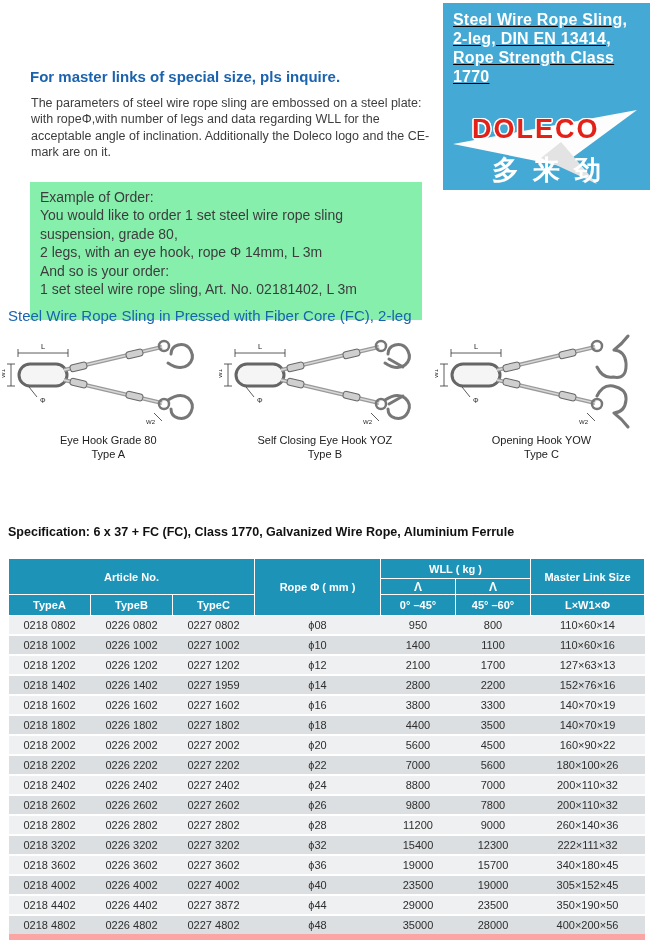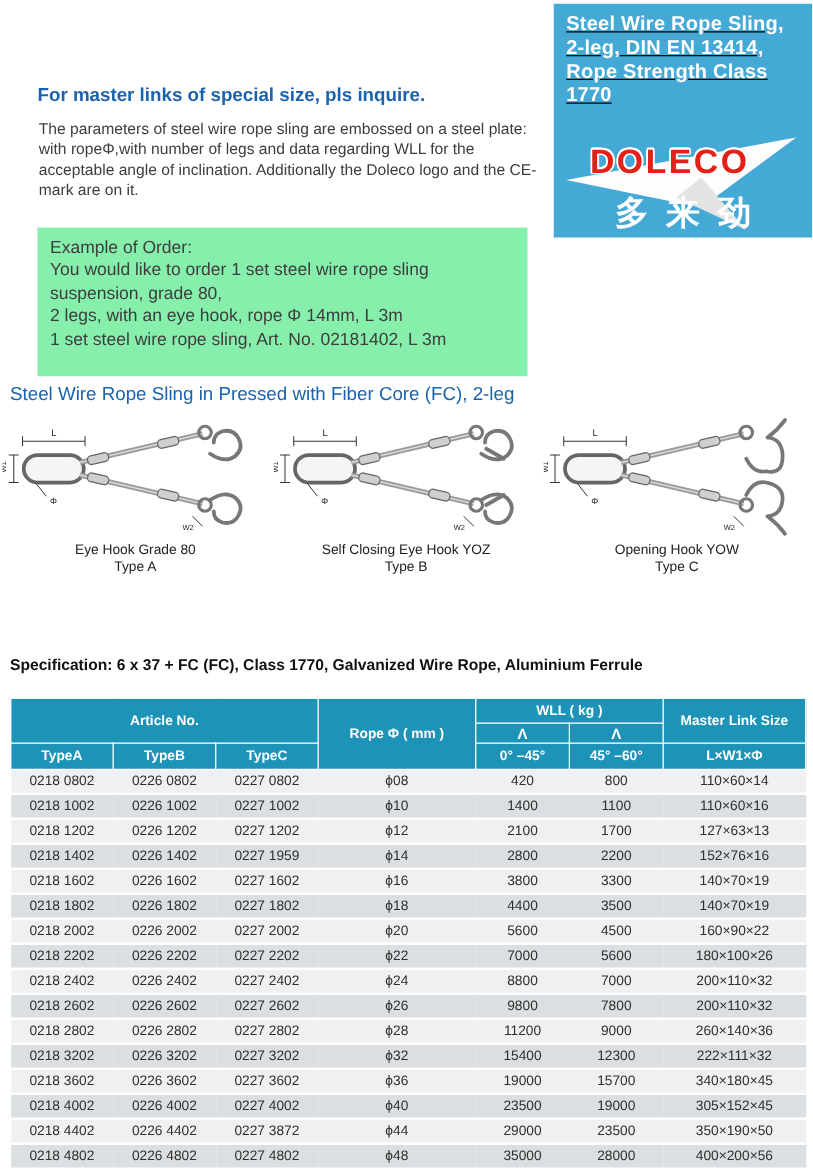--- a/index.html
+++ b/index.html
@@ -29,21 +29,21 @@
   
   .section-heading{position:absolute;left:8px;top:307px;font-size:15px;font-weight:normal;color:#1b63ae;}
   .diagrams{position:absolute;left:0;top:334px;width:650px;display:flex;}
   .diagram{width:216.6px;display:flex;flex-direction:column;align-items:center;}
   .diagram svg{display:block;}
   .caption{margin-top:4px;text-align:center;font-size:11px;color:#222;line-height:1.3;}
 
   
   .spec-heading{position:absolute;left:8px;top:525px;font-size:12.5px;font-weight:bold;color:#111;}
   .spec-table-wrap{position:absolute;left:8px;top:558px;width:636px;}
-  table.spec{border-collapse:collapse;width:636px;table-layout:fixed;border-bottom:2px solid #fca5a5;}
+  table.spec{border-collapse:collapse;width:636px;table-layout:fixed;border-bottom:6px solid #fca5a5;}
   table.spec th{background:#1e93b8;color:#fff;font-weight:bold;font-size:11px;
                 border:1px solid #fff;padding:0;text-align:center;}
   tr.hr1{height:20px;} tr.hr2{height:16px;} tr.hr3{height:21px;}
   table.spec td{font-size:11px;color:#2e2e2e;text-align:center;height:18px;
                 border-bottom:2px solid #fff;padding:0;}
   tr.odd td{background:#eff0f1;}
   tr.even td{background:#dcdfe1;}
   .angle-glyph{font-size:12px;font-weight:bold;}
 </style>
 </head>
@@ -63,20 +63,21 @@
     </div>
   </div>
 
   <div class="intro-heading">For master links of special size, pls inquire.</div>
   <div class="intro-body">The parameters of steel wire rope sling are embossed on a steel plate: with ropeΦ,with number of legs and data regarding WLL for the acceptable angle of inclination. Additionally the Doleco logo and the CE-mark are on it.</div>
 
   <div class="order-box">
     <div>Example of Order:</div>
     <div>You would like to order 1 set steel wire rope sling suspension, grade 80,</div>
     <div>2 legs, with an eye hook, rope Φ 14mm, L 3m</div>
+    <div>And so is your order:</div>
     <div>1 set steel wire rope sling, Art. No. 02181402, L 3m</div>
   </div>
 
   <div class="section-heading">Steel Wire Rope Sling in Pressed with Fiber Core (FC), 2-leg</div>
 
   <div class="diagrams" id="diagrams">
       <div class="diagram">
   <svg width="212" height="95" viewBox="0 0 212 95">
 
     <line x1="16" y1="15" x2="16" y2="23" stroke="#333" stroke-width="0.8"></line>
@@ -236,21 +237,21 @@
           <th>45° –60°</th>
           <th>L×W1×Φ</th>
         </tr>
       </thead>
       <tbody id="spec-tbody">
           <tr class="odd">
             <td>0218 0802</td>
             <td>0226 0802</td>
             <td>0227 0802</td>
             <td>ϕ08</td>
-            <td>420</td>
+            <td>950</td>
             <td>800</td>
             <td>110×60×14</td>
           </tr>
           <tr class="even">
             <td>0218 1002</td>
             <td>0226 1002</td>
             <td>0227 1002</td>
             <td>ϕ10</td>
             <td>1400</td>
             <td>1100</td>

